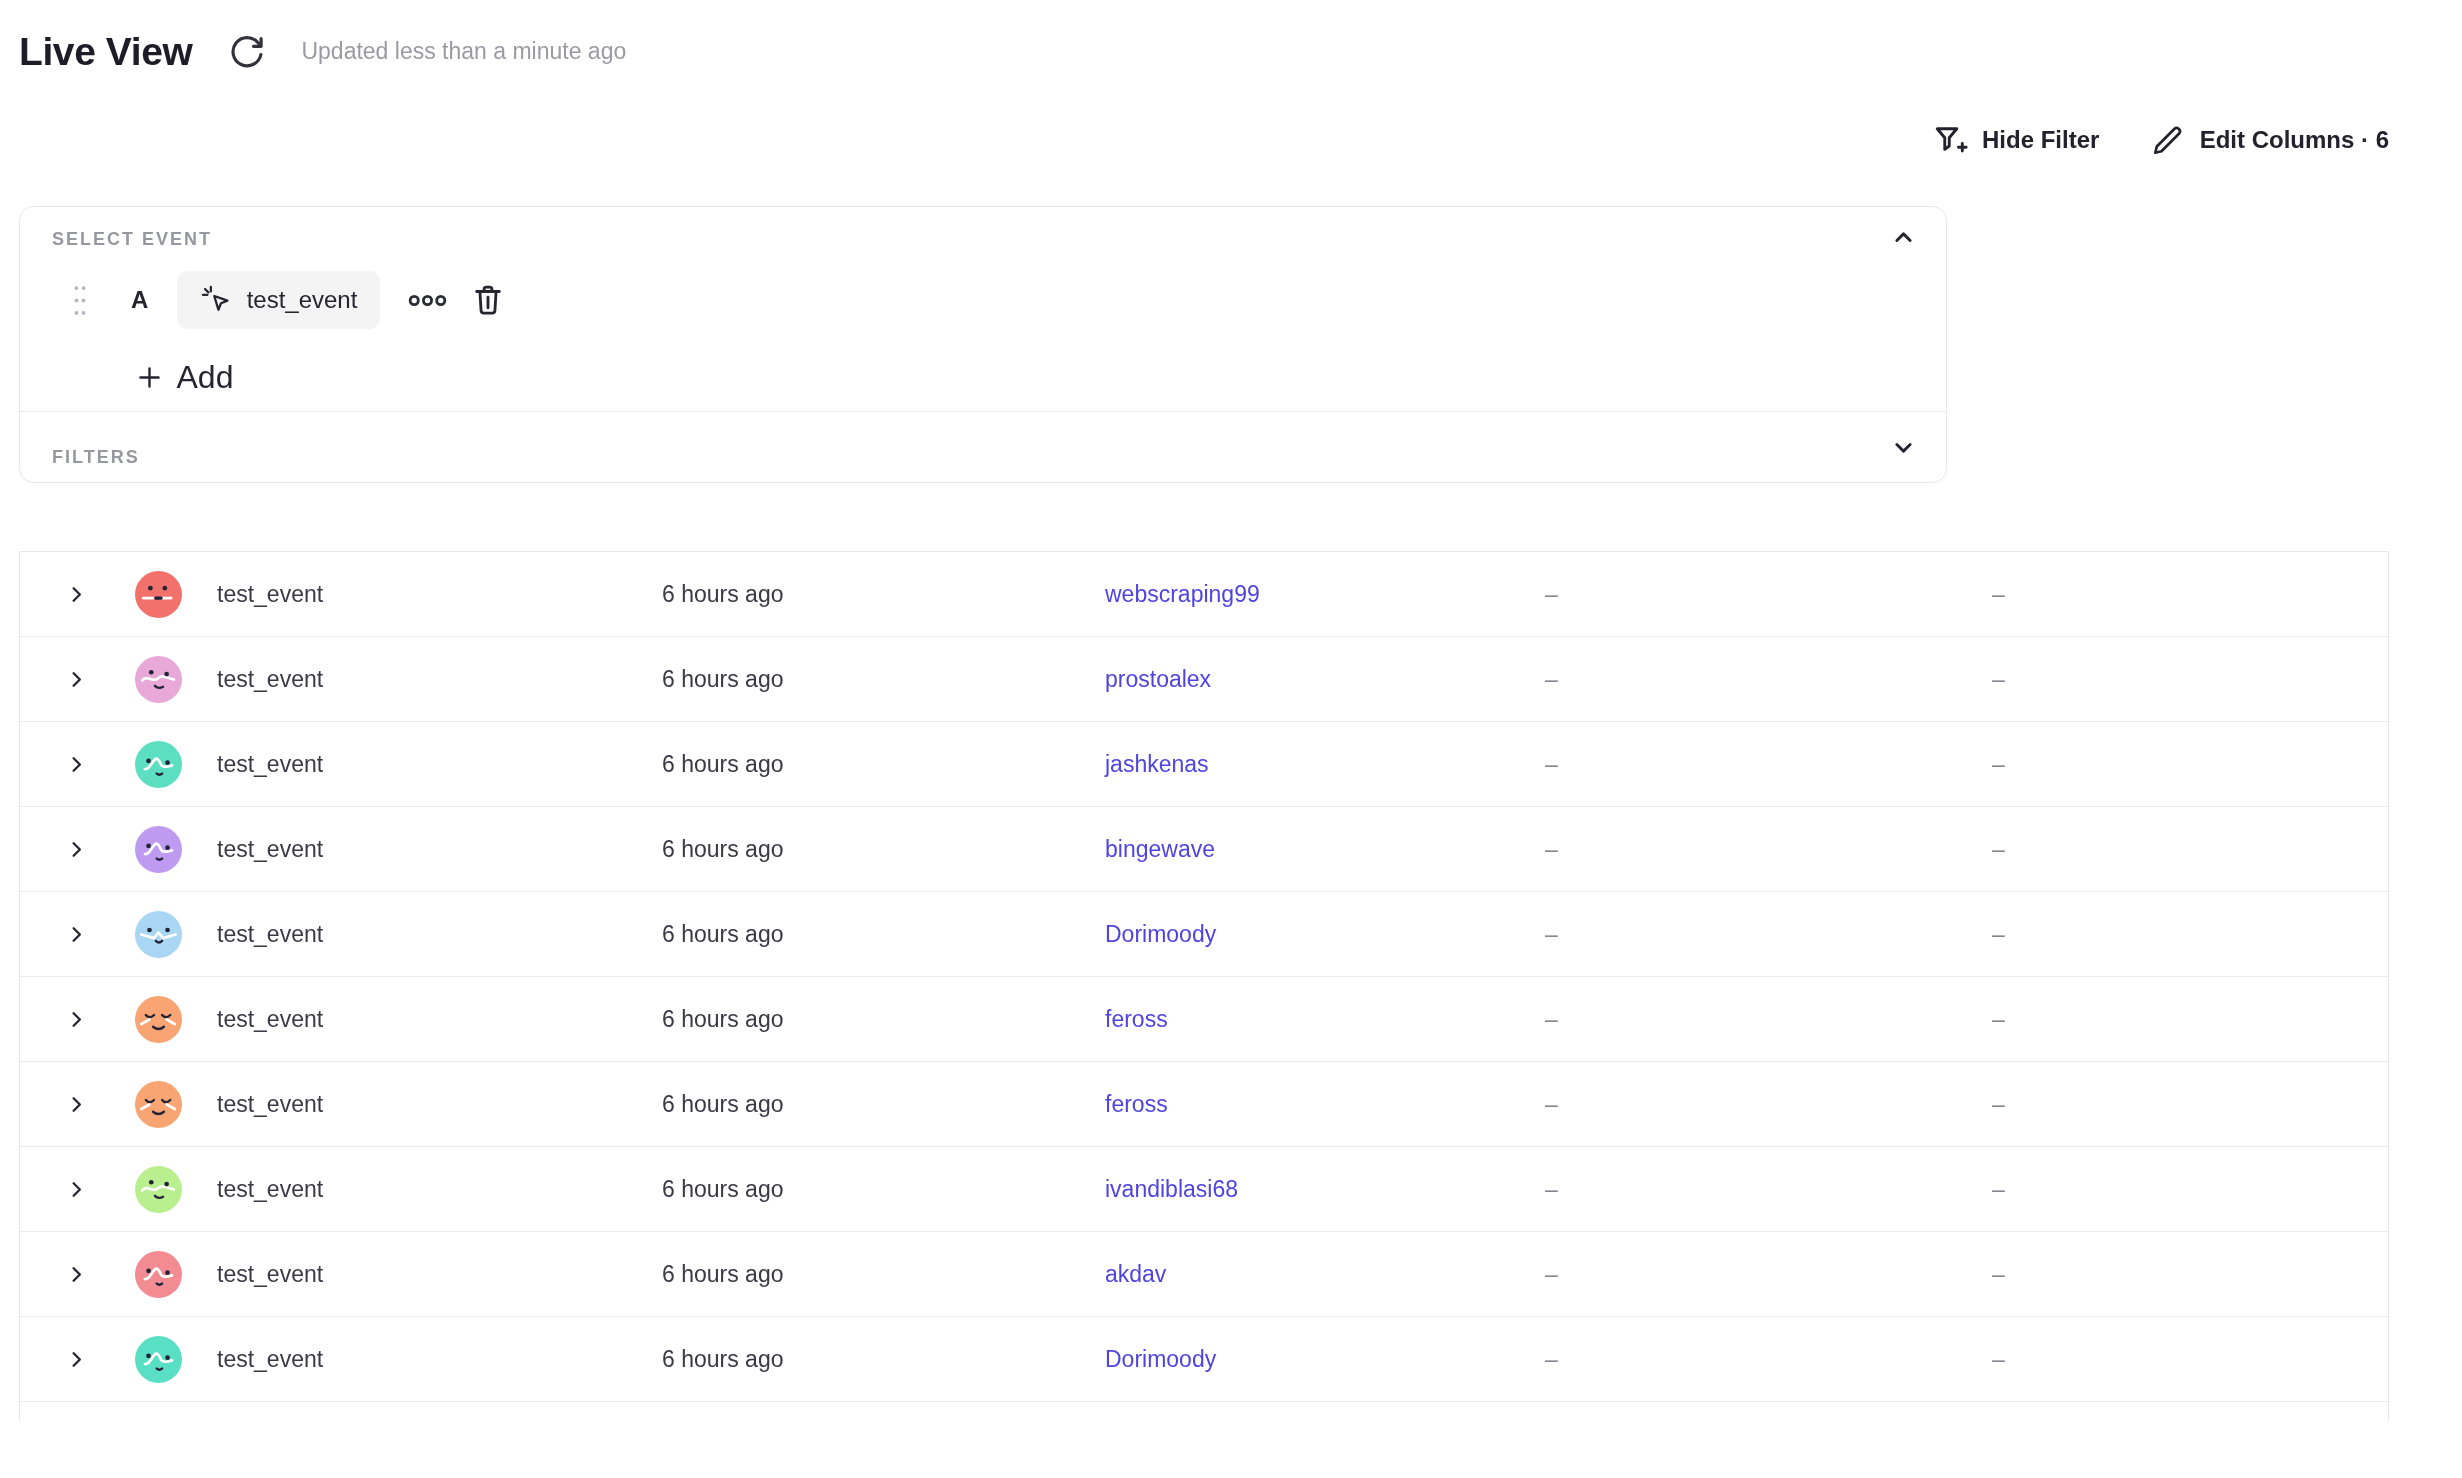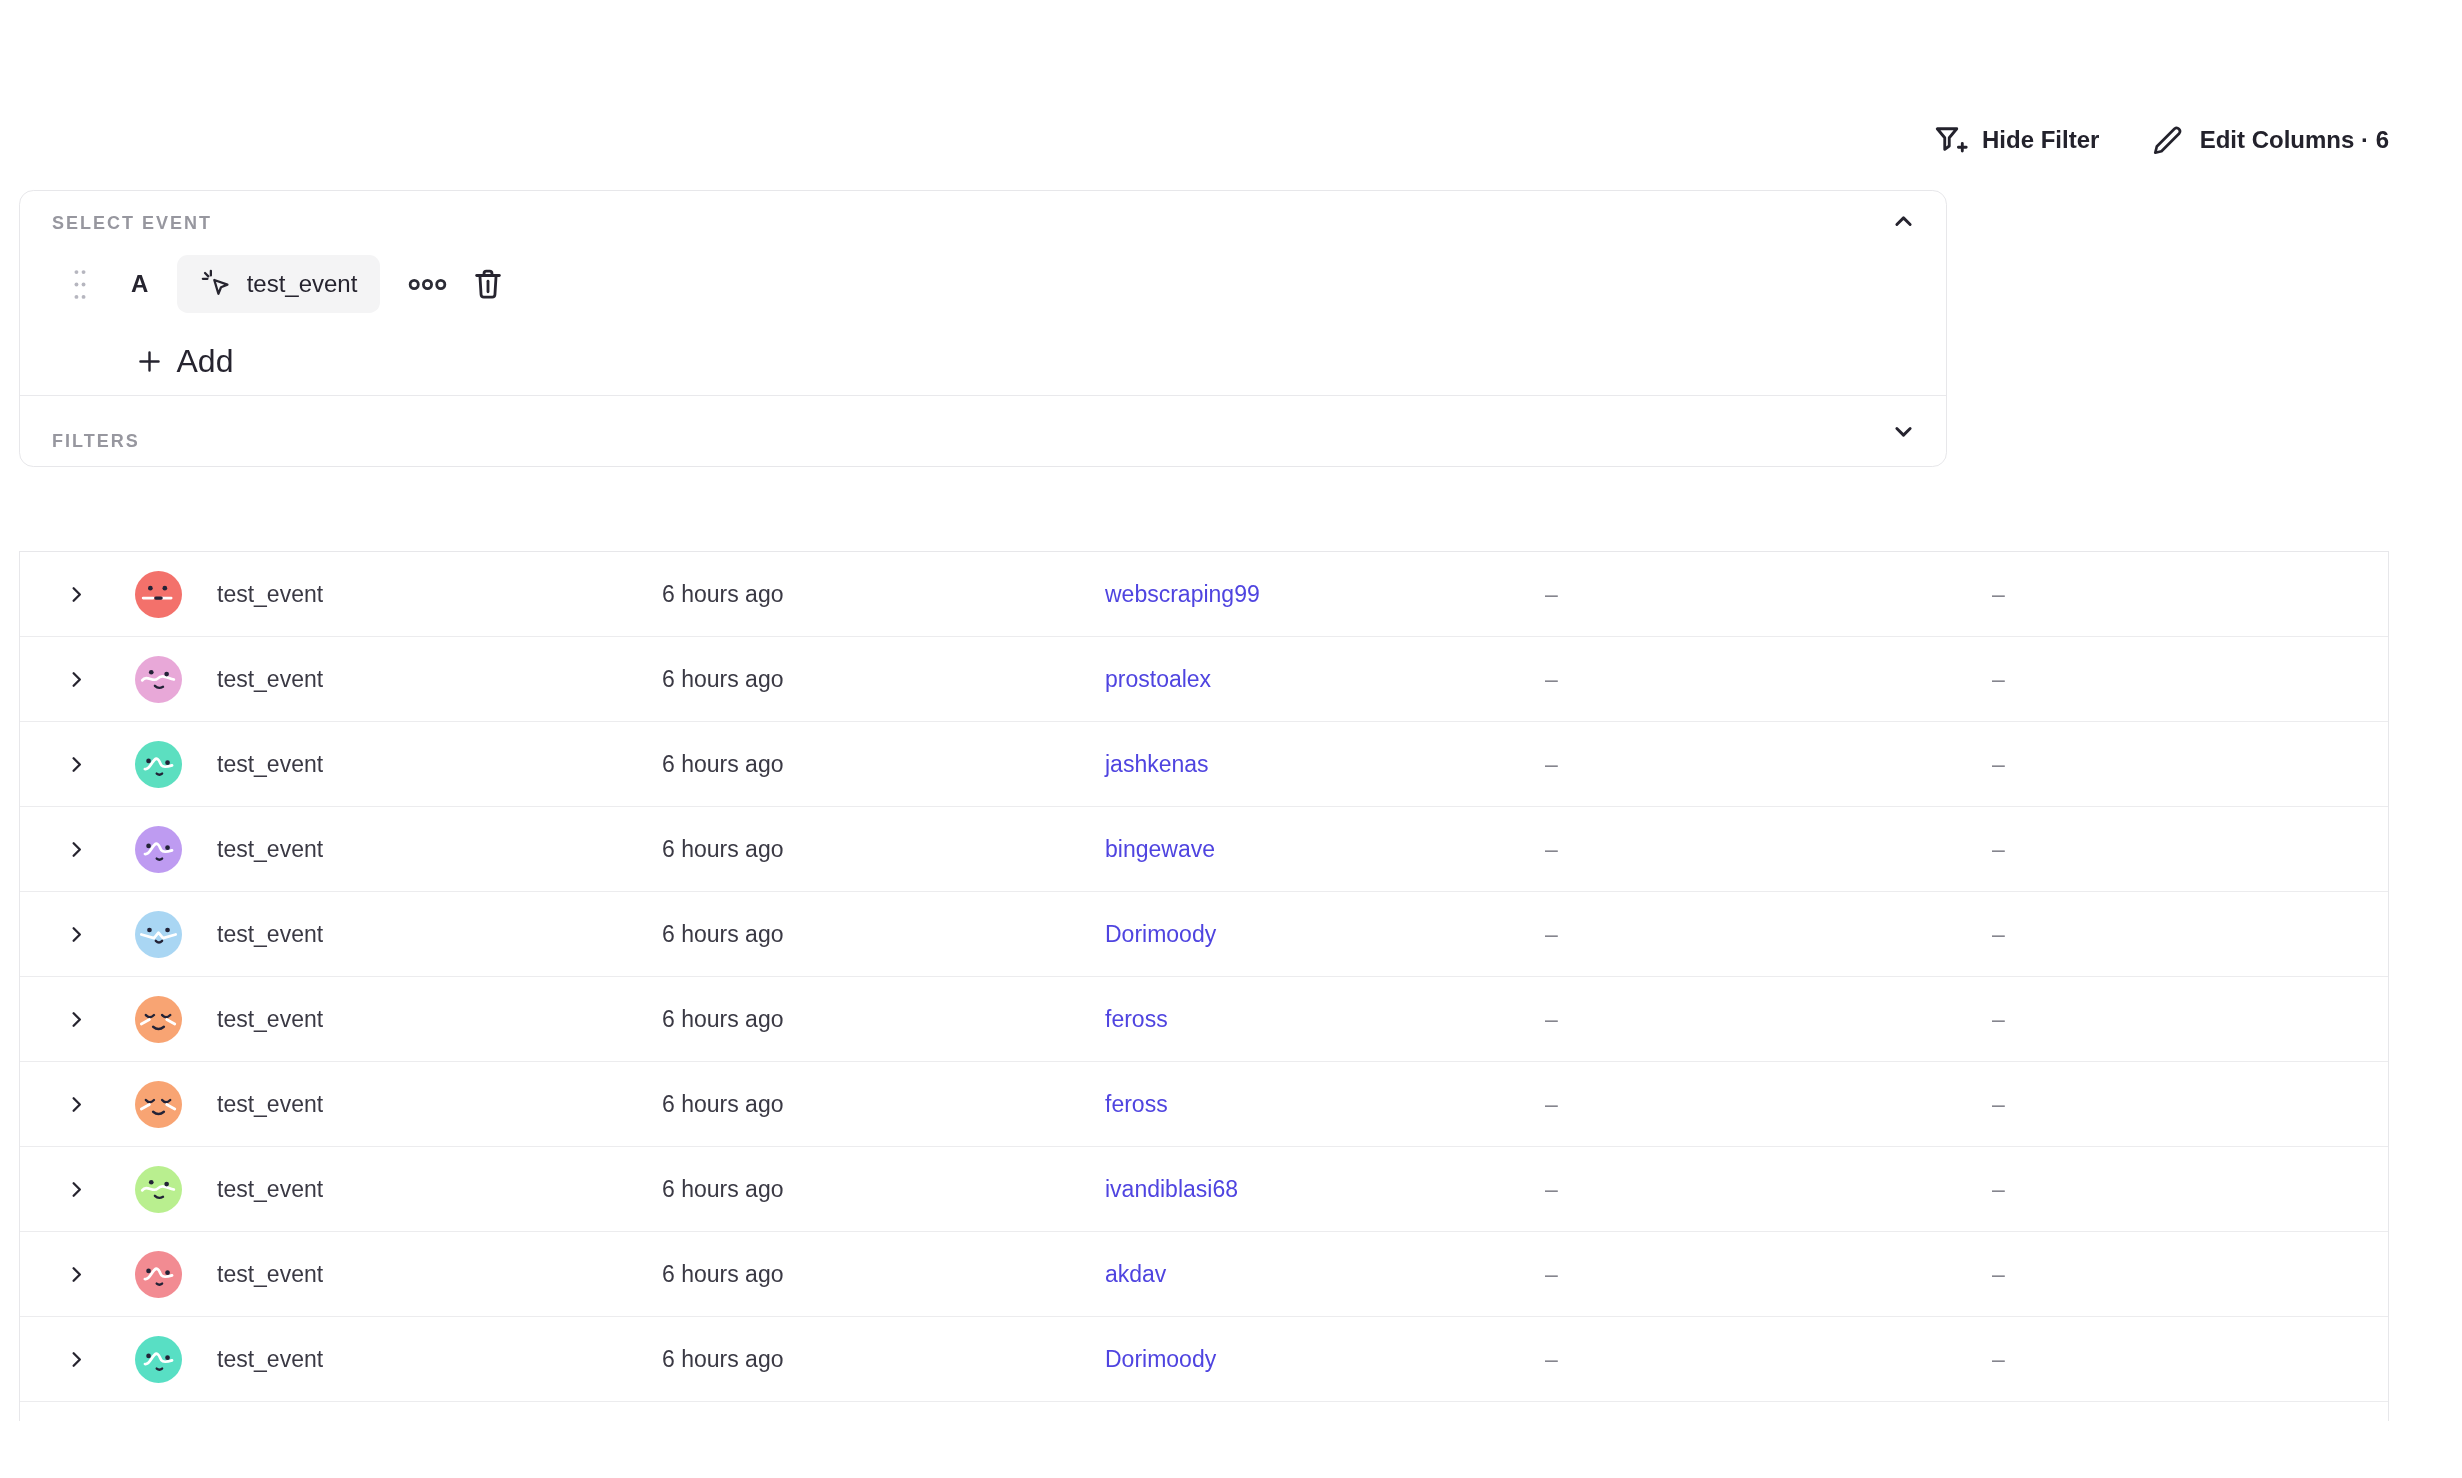--- a/index.html
+++ b/index.html
@@ -15,21 +15,21 @@
 
   
   .toolbar { position:absolute; top:111px; right:73px; height:57px; display:flex; align-items:center; gap:52px; }
   .tool-btn { display:flex; align-items:center; gap:14.3px; background:none; border:none; cursor:pointer;
               font-family:inherit; font-size:24px; font-weight:700; color:#23222c; }
   .search-box { width:268px; height:55px; background:#f4f4f6; border-radius:14.3px; display:flex; align-items:center; padding:0 16px; gap:12.5px; }
   .search-box input { flex:1; min-width:0; border:none; outline:none; background:transparent; font-family:inherit; font-size:23px; color:#3a3944; }
   .search-box input::placeholder { color:#a0a0a8; }
 
   
-  .panel { position:absolute; left:19px; top:190px; width:1928px; height:277px;
+  .panel { position:absolute; left:19px; top:206px; width:1928px; height:277px;
            border:0.9px solid #e7e7ea; border-radius:14.3px; background:#fff; }
   .section-label { position:absolute; left:32px; font-size:18px; font-weight:700; letter-spacing:2px; color:#97979f; }
   .select-label { top:21.5px; }
   .panel-chevron { position:absolute; right:25px; background:none; border:none; cursor:pointer; width:36px; height:36px;
                    display:flex; align-items:center; justify-content:center; }
   .chevron-up-btn { top:12.5px; }
   .chevron-down-btn { top:222px; }
   .event-row { position:absolute; left:52px; top:64px; height:58px; display:flex; align-items:center; }
   .drag-handle { width:18px; height:41px; display:flex; align-items:center; cursor:grab; }
   .event-letter { margin-left:41px; font-size:24px; font-weight:700; color:#26242f; }
@@ -57,20 +57,32 @@
   .cell-text { font-size:23px; color:#3a3944; }
   .id-link { font-size:23px; color:#4f44e0; text-decoration:none; cursor:pointer; }
   .dash { font-size:23px; color:#85858e; }
   svg { display:block; }
 </style>
 </head>
 <body>
 
 <div class="page">
 
+  <div class="page-header">
+    <div class="page-title">Live View</div>
+    <button class="refresh-btn">
+      <span>
+        <svg width="38" height="38" viewBox="0 0 24 24" fill="none" stroke="#33323c" stroke-width="2" stroke-linecap="round" stroke-linejoin="round">
+          <path d="M20.8 13.6A8.9 8.9 0 1 1 19 6.2L20.6 8"></path>
+          <polyline points="20.9 3.6 20.9 8.4 16.1 8.4"></polyline>
+        </svg>
+      </span>
+    </button>
+    <div class="updated-text">Updated less than a minute ago</div>
+  </div>
 
   <div class="toolbar">
     <button class="tool-btn">
       <span>
         <svg width="36" height="36" viewBox="0 0 24 24" fill="none" stroke="#23222c" stroke-width="1.9" stroke-linecap="round" stroke-linejoin="round">
           <path d="M3.5 4.5h13l-5 6v5.5l-3 2.2V10.5l-5-6z"></path>
           <path d="M17.6 16.8h5.2M20.2 14.2v5.2"></path>
         </svg>
       </span>
       <span>Hide Filter</span>

